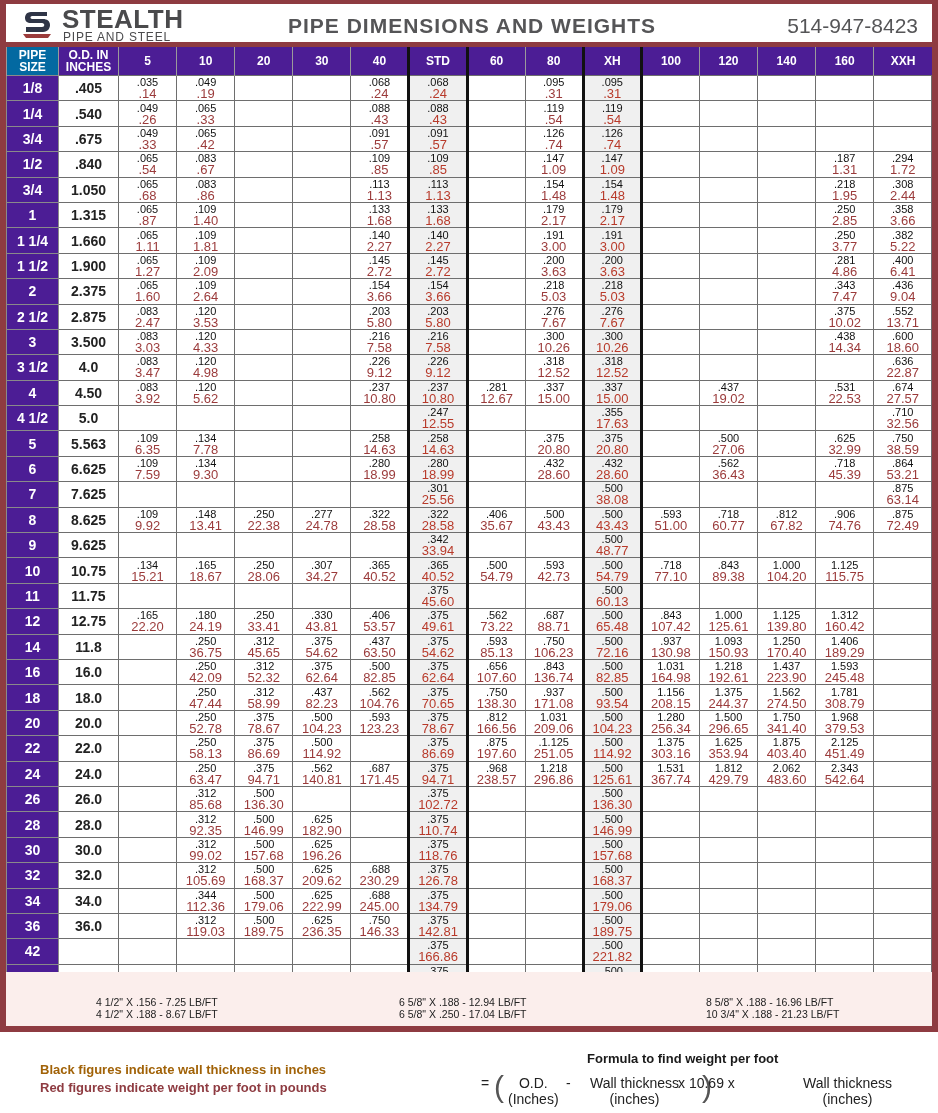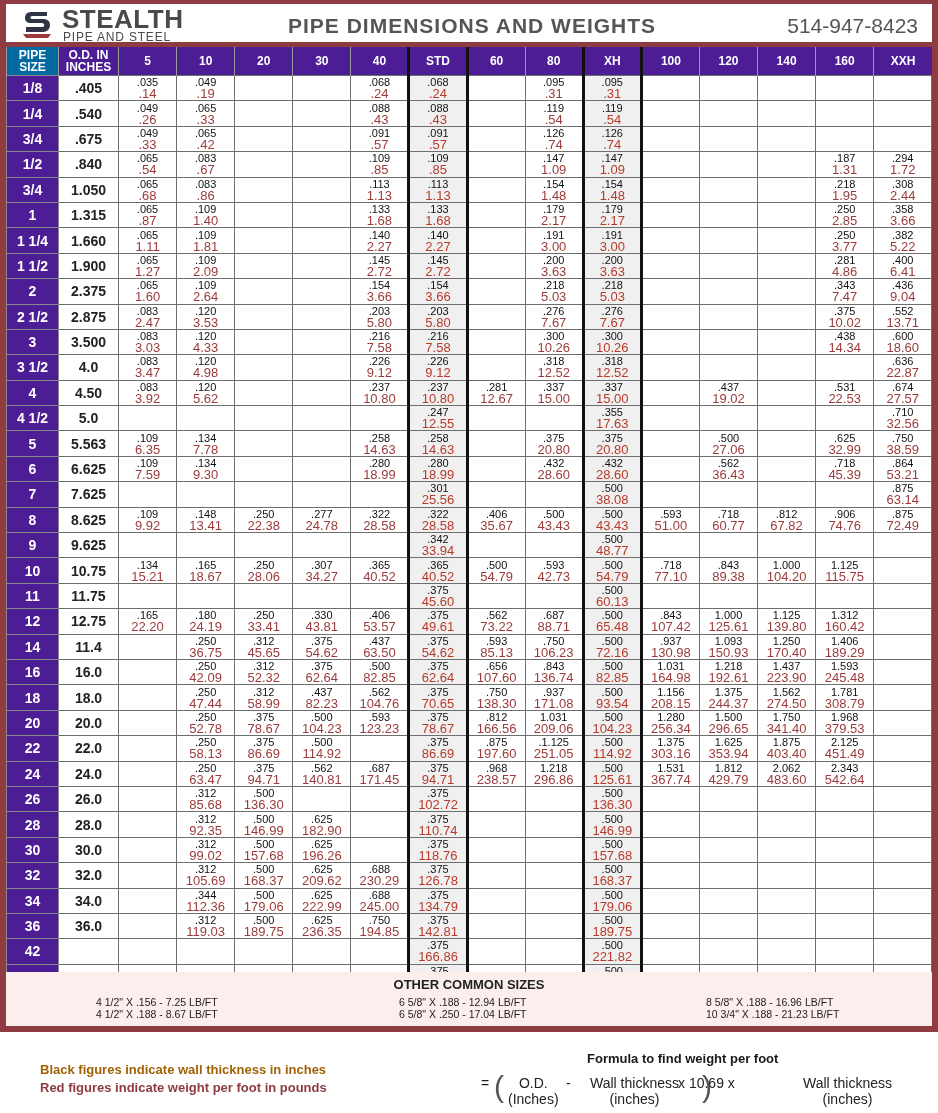--- a/index.html
+++ b/index.html
@@ -1301,21 +1301,21 @@
         <td>
           <div class="cell">
             <span class="wt">1.312</span>
             <span class="wg">160.42</span>
           </div>
         </td>
         <td></td>
       </tr>
       <tr>
         <td class="size">14</td>
-        <td class="od">11.4</td>
+        <td class="od">11.8</td>
         <td></td>
         <td>
           <div class="cell">
             <span class="wt">.250</span>
             <span class="wg">36.75</span>
           </div>
         </td>
         <td>
           <div class="cell">
             <span class="wt">.312</span>
@@ -2007,21 +2007,21 @@
         </td>
         <td>
           <div class="cell">
             <span class="wt">.625</span>
             <span class="wg">236.35</span>
           </div>
         </td>
         <td>
           <div class="cell">
             <span class="wt">.750</span>
-            <span class="wg">194.85</span>
+            <span class="wg">146.33</span>
           </div>
         </td>
         <td class="hl thickL thickR">
           <div class="cell">
             <span class="wt">.375</span>
             <span class="wg">142.81</span>
           </div>
         </td>
         <td></td>
         <td></td>
@@ -2090,21 +2090,20 @@
         <td></td>
         <td></td>
         <td></td>
         <td></td>
         <td></td>
       </tr>
     </tbody>
 </table>
 
 <div class="other">
-  <div class="other-title">OTHER COMMON SIZES</div>
   <div class="other-col" style="left:90px;">
     <div>4 1/2" X .156 - 7.25 LB/FT</div>
     <div>4 1/2" X .188 - 8.67 LB/FT</div>
   </div>
   <div class="other-col" style="left:393px;">
     <div>6 5/8" X .188 - 12.94 LB/FT</div>
     <div>6 5/8" X .250 - 17.04 LB/FT</div>
   </div>
   <div class="other-col" style="left:700px;">
     <div>8 5/8" X .188 - 16.96 LB/FT</div>

